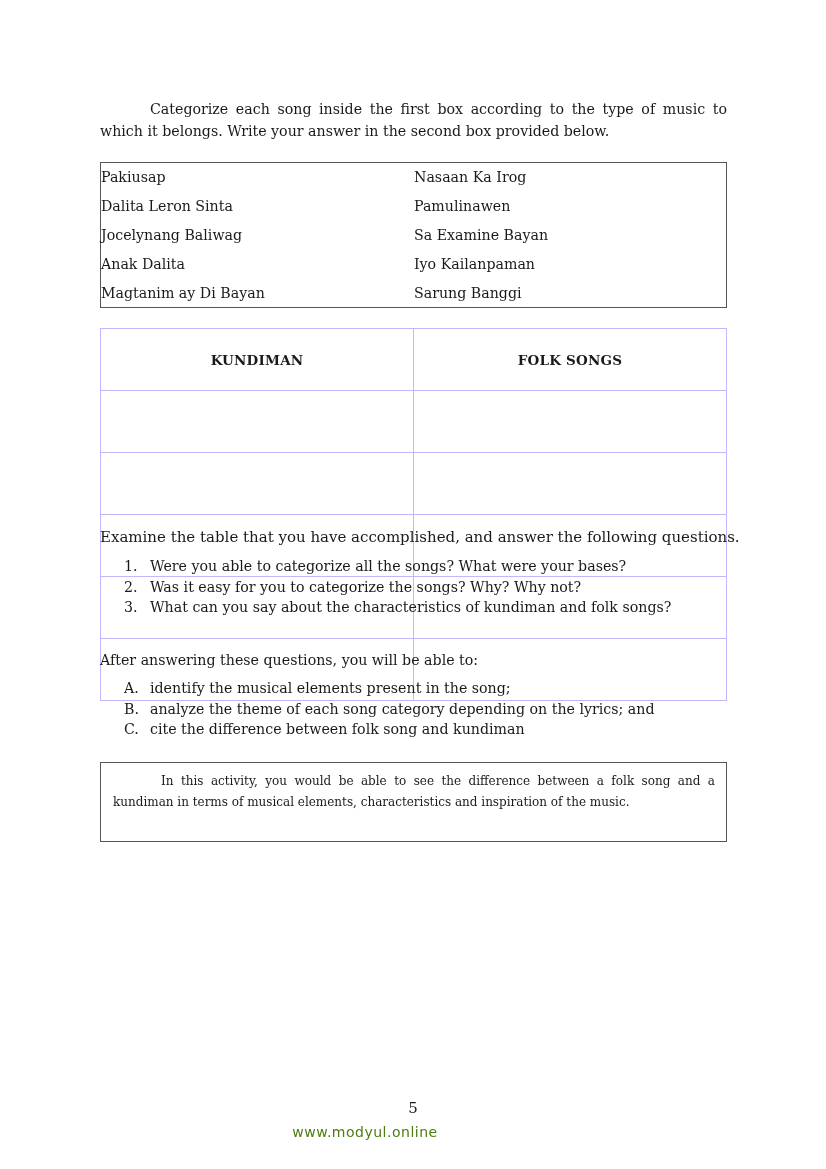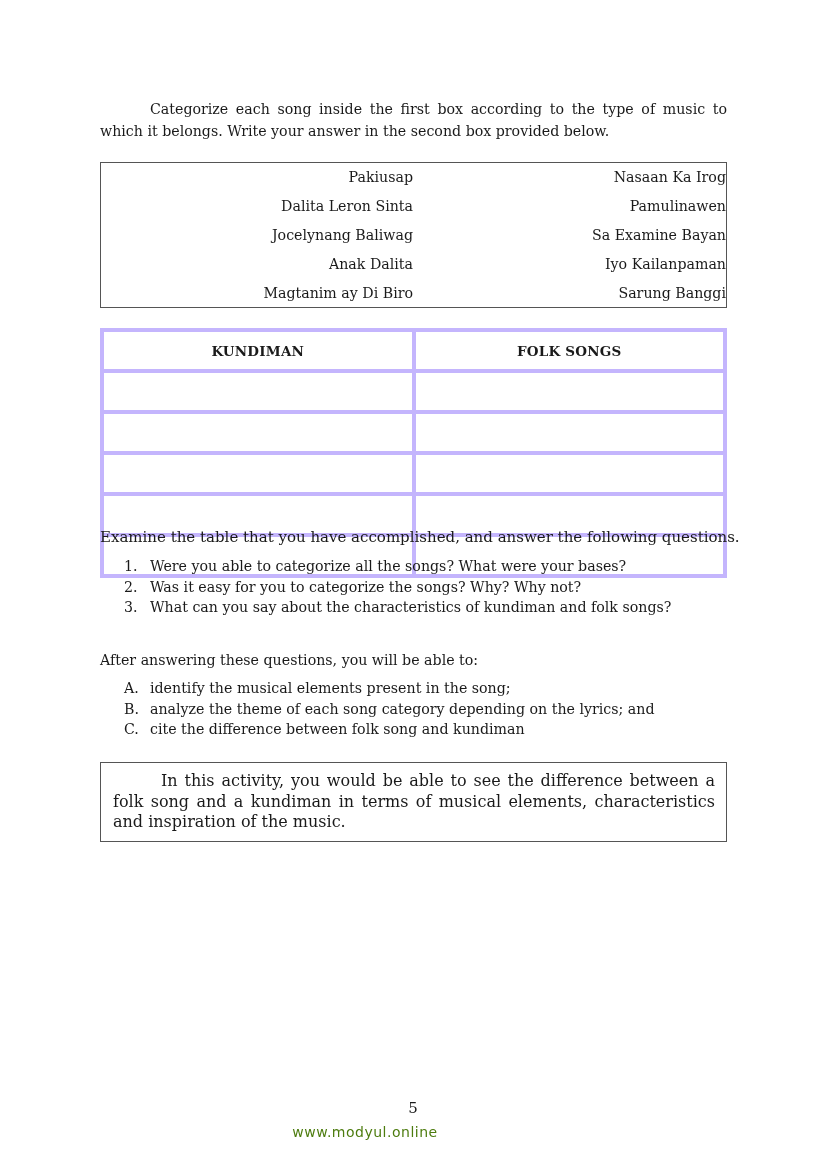--- a/index.html
+++ b/index.html
@@ -15,28 +15,28 @@
     text-indent: 50px; margin: 0;
   }
   .song-box {
     position: absolute; left: 100px; top: 162px; width: 625px; height: 144px;
     border: 1px solid #555; box-sizing: content-box;
   }
   .song-col { position: absolute; top: 4px; width: 312px; }
   .song-col.left { left: 0; }
   .song-col.right { left: 313px; }
   .song-item {
-    height: 29px; line-height: 20px; text-align: right; font-size: 14.2px;
+    height: 29px; line-height: 20px; text-align: left; font-size: 14.2px;
   }
   .answer-table {
     position: absolute; left: 100px; top: 328px; width: 627px;
     border-collapse: collapse; table-layout: fixed;
   }
   .answer-table th, .answer-table td {
-    border: 4px solid #c4b5fd; height: 29px; padding: 4px; font-size: 13.5px;
+    border: 1px solid #c4b5fd; height: 29px; padding: 16px; font-size: 13.5px;
   }
   .answer-table th {
     font-weight: bold; text-align: center; letter-spacing: 0.2px;
   }
   .examine {
     position: absolute; left: 100px; top: 527px; width: 640px;
     font-size: 15px; line-height: 20px; margin: 0; white-space: nowrap;
   }
   .qlist {
     position: absolute; left: 124px; top: 556px; margin: 0; padding: 0;
@@ -52,21 +52,21 @@
     position: absolute; left: 124px; top: 678px; margin: 0; padding: 0;
     list-style: none; font-size: 14.2px; line-height: 20.5px;
   }
   .olist li { display: flex; white-space: nowrap; }
   .olist .num { width: 26px; display: inline-block; }
   .activity-box {
     position: absolute; left: 100px; top: 762px; width: 625px; height: 78px;
     border: 1px solid #555;
   }
   .activity-text {
-    margin: 8px 11px 0 12px; font-size: 16px; line-height: 20.5px;
+    margin: 8px 11px 0 12px; font-size: 12px; line-height: 20.5px;
     text-align: justify; text-indent: 48px;
   }
   .page-number {
     position: absolute; left: 0; width: 826px; top: 1099px; text-align: center;
     font-size: 15px;
   }
   .watermark {
     position: absolute; left: 0; width: 730px; top: 1124px; text-align: center;
     font-family: "DejaVu Sans", "Liberation Sans", sans-serif;
     font-size: 14px; color: #4d7c0f; letter-spacing: 0.5px;
@@ -78,21 +78,21 @@
 <div class="page">
 
   <p class="intro">Categorize each song inside the first box according to the type of music to which it belongs. Write your answer in the second box provided below.</p>
 
   <div class="song-box">
     <div class="song-col left">
       <div class="song-item">Pakiusap</div>
       <div class="song-item">Dalita Leron Sinta</div>
       <div class="song-item">Jocelynang Baliwag</div>
       <div class="song-item">Anak Dalita</div>
-      <div class="song-item">Magtanim ay Di Biro</div>
+      <div class="song-item">Magtanim ay Di Bayan</div>
     </div>
     <div class="song-col right">
       <div class="song-item">Nasaan Ka Irog</div>
       <div class="song-item">Pamulinawen</div>
       <div class="song-item">Sa Examine Bayan</div>
       <div class="song-item">Iyo Kailanpaman</div>
       <div class="song-item">Sarung Banggi</div>
     </div>
   </div>
 

